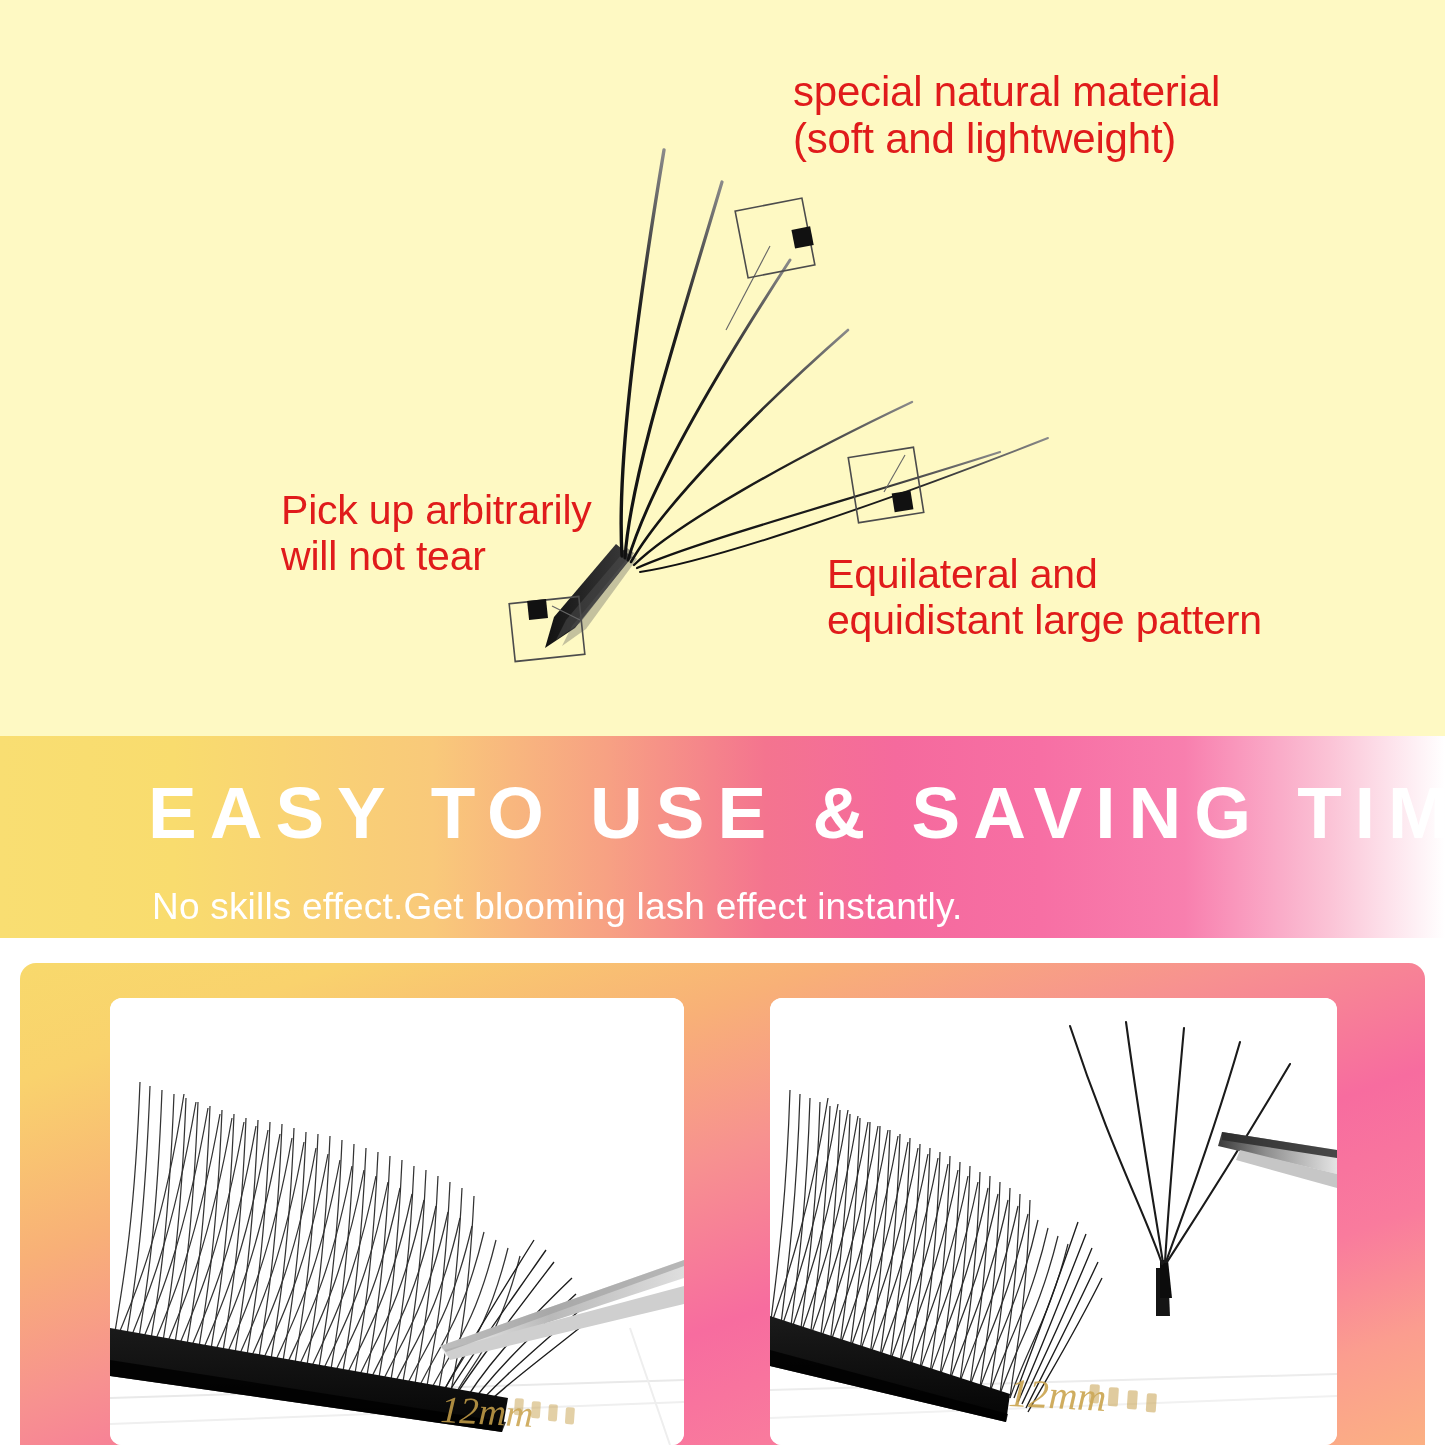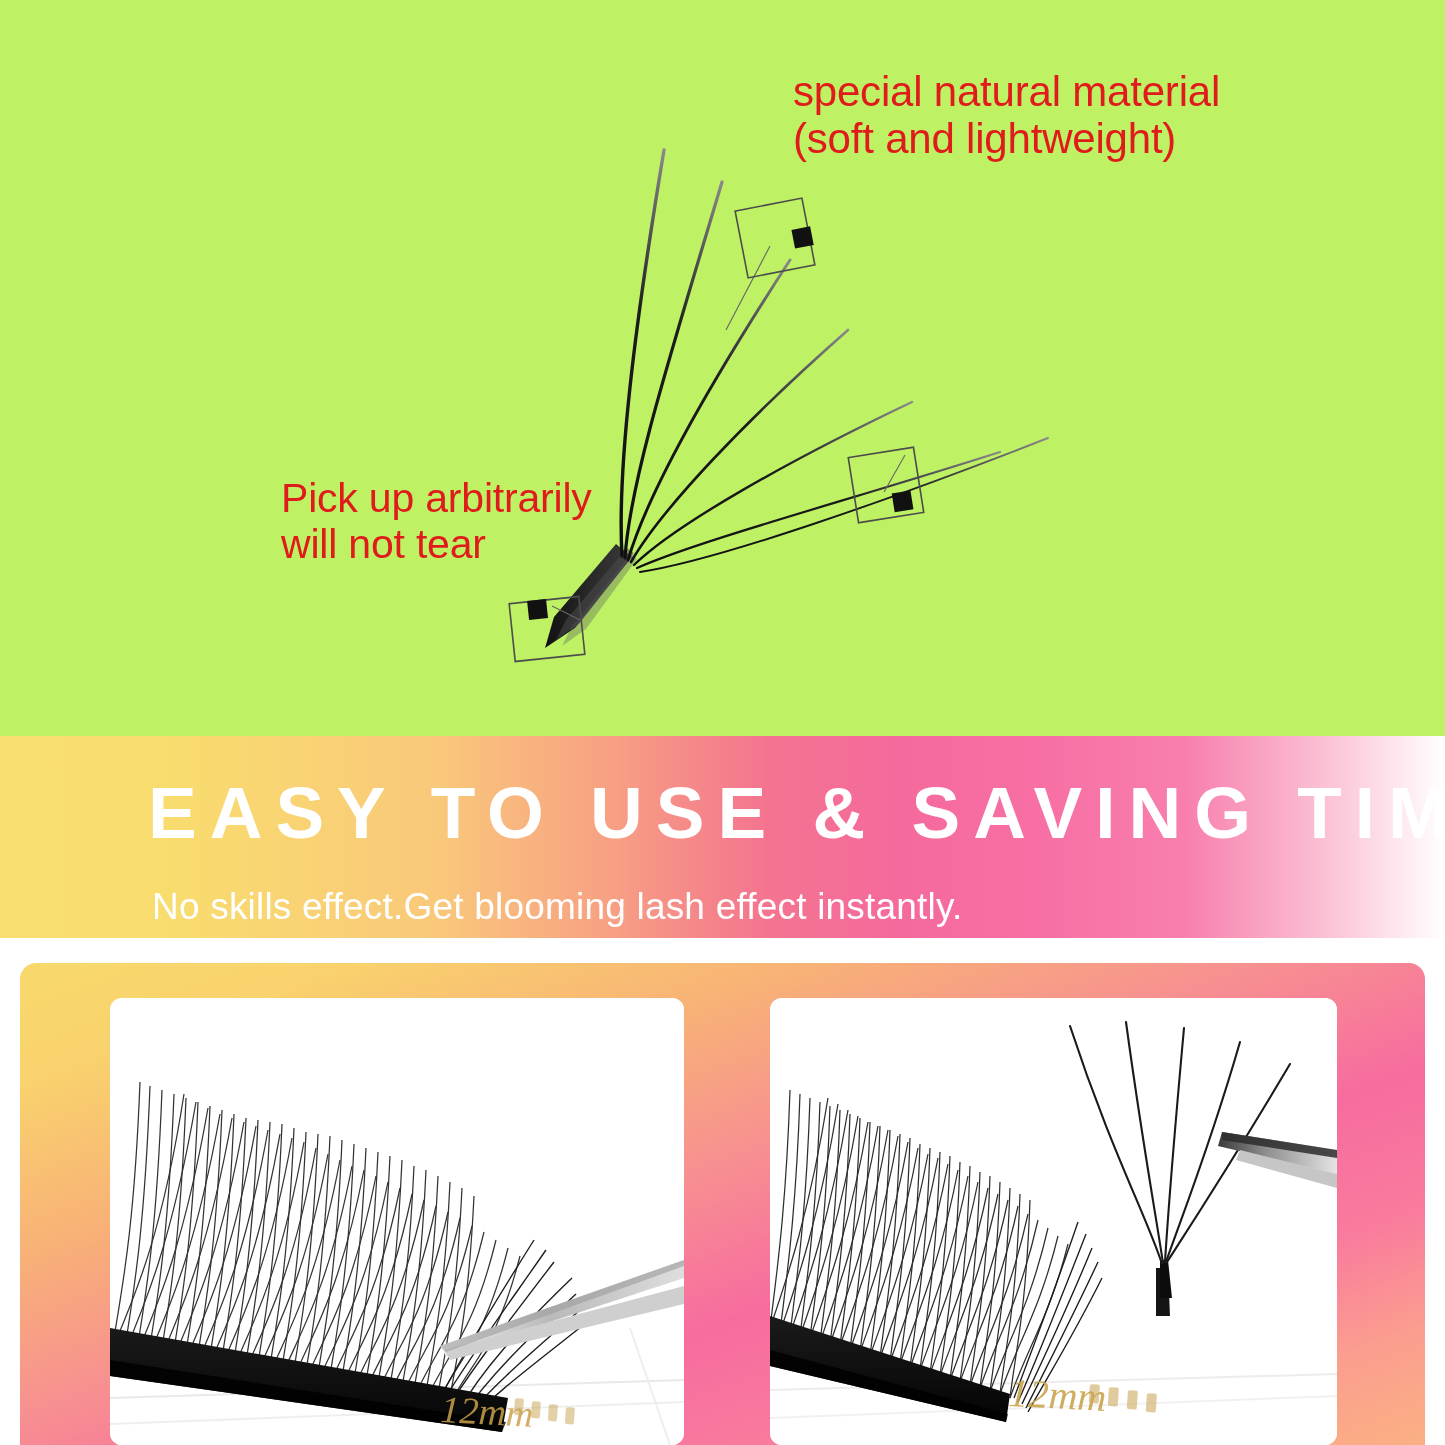--- a/index.html
+++ b/index.html
@@ -13,42 +13,42 @@
     font-family: "Liberation Sans", sans-serif;
     overflow: hidden;
     position: relative;
   }
 
   
   #diagram-section {
     position: absolute;
     left: 0; top: 0;
     width: 1445px; height: 736px;
-    background: #bef264;
+    background: #fef9c3;
     overflow: hidden;
   }
   #fan-illustration {
     position: absolute;
     left: 0; top: 0;
     width: 1445px; height: 736px;
   }
   .callout {
     position: absolute;
     color: #e01b1b;
     font-size: 41px;
     line-height: 1.12;
     white-space: pre-line;
     letter-spacing: -0.2px;
   }
   #callout-material {
     left: 793px; top: 68px;
     font-size: 42px;
   }
   #callout-pickup {
-    left: 281px; top: 476px;
+    left: 281px; top: 488px;
     font-size: 41px;
   }
   #callout-equilateral {
     left: 827px; top: 552px;
     font-size: 41px;
   }
 
   
   #banner-section {
     position: absolute;
@@ -183,20 +183,22 @@
       <rect x="528" y="600" width="19" height="19" fill="#111111" transform="rotate(-6 537 609)"></rect>
     </g>
   </svg>
 
   <div class="callout" id="callout-material">special natural material
 (soft and lightweight)</div>
 
   <div class="callout" id="callout-pickup">Pick up arbitrarily
 will not tear</div>
 
+  <div class="callout" id="callout-equilateral">Equilateral and
+equidistant large pattern</div>
 </div>
 
 <div id="banner-section">
   <div id="banner-title">EASY TO USE &amp; SAVING TIME</div>
   <div id="banner-subtitle">No skills effect.Get blooming lash effect instantly.</div>
 </div>
 
 <div id="photos-section">
   <div id="photos-panel">
 

